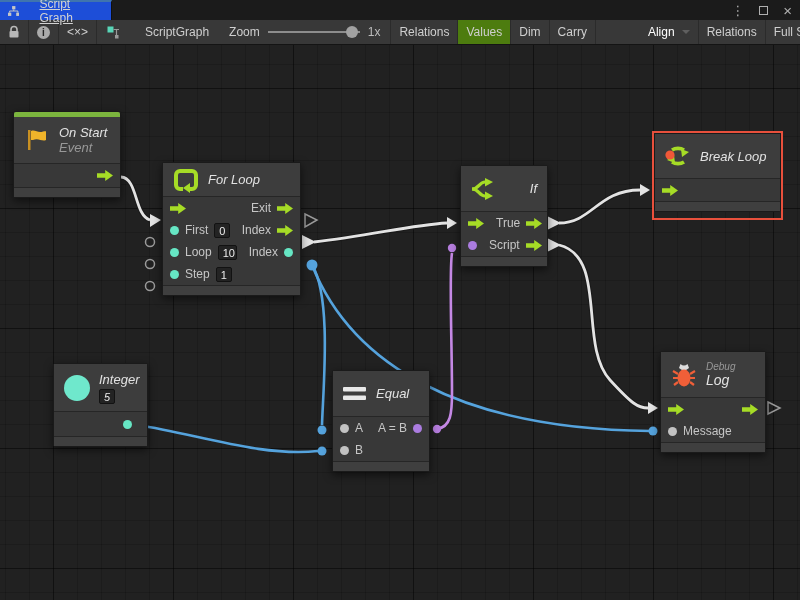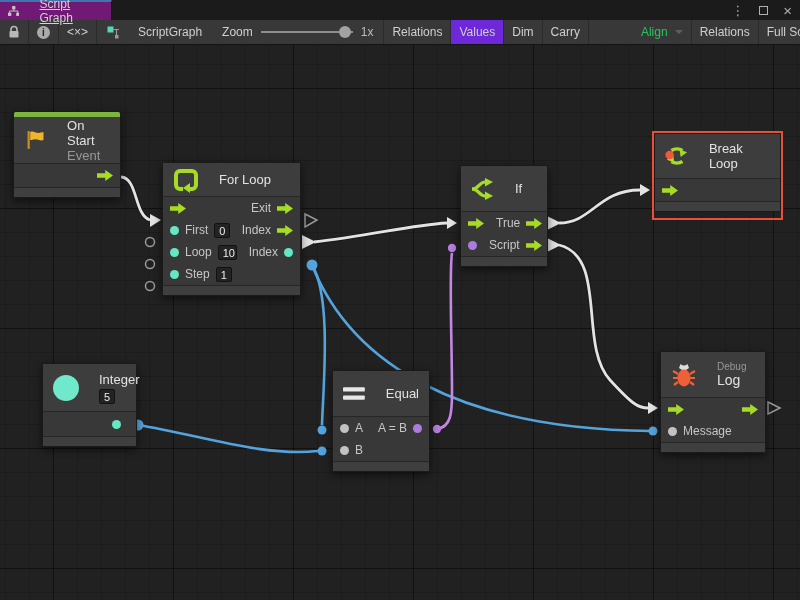--- a/index.html
+++ b/index.html
@@ -1,58 +1,58 @@
 <!DOCTYPE html>
 <html><head>
 <meta charset="utf-8">
 <style>
   * { margin:0; padding:0; box-sizing:border-box; }
   html,body { width:800px; height:600px; overflow:hidden; }
   body { font-family:"Liberation Sans", sans-serif; background:#1b1b1b; color:#c8c8c8; }
 
   
   .tabbar { height:20px; background:#1b1b1b; display:flex; align-items:stretch; position:relative; }
-  .tab { display:flex; align-items:center; gap:20px; padding:0 12px 0 8px; background:#701a75;
+  .tab { display:flex; align-items:center; gap:20px; padding:0 12px 0 8px; background:#1d4ed8;
          border-top:2px solid #3f74ae; border-right:1px solid #101010; font-size:12px; color:#d2d2d2; width:112px;text-decoration:underline; }
   .win-controls { position:absolute; right:8px; top:0; height:20px; display:flex; align-items:center; gap:15px;
                   color:#b0b0b0; font-size:13px; }
   .win-box { width:9px; height:9px; border:1.5px solid #b0b0b0; display:inline-block; }
 
   
   .toolbar { height:25px; background:#383838; border-bottom:1px solid #141414; display:flex; align-items:stretch;
              font-size:12px; color:#cfcfcf; }
   .tbtn { display:flex; align-items:center; justify-content:center; gap:4px; padding:0 8px;
           border-right:1px solid #2b2b2b; white-space:nowrap; }
-  .tbtn.active { background:#6d28d9;justify-content:center; }
-  .tbtn.disabled { color:#22c55e;margin-left:44px; }
+  .tbtn.active { background:#4d7c0f;justify-content:center; }
+  .tbtn.disabled { color:#ffffff;margin-left:44px; }
   .caret { width:0; height:0; border-left:4px solid transparent; border-right:4px solid transparent;
            border-top:4px solid #8a8a8a; margin-left:3px; }
   .tbtn.disabled .caret { border-top-color:#5f5f5f; }
   .info-circle { width:13px; height:13px; border-radius:50%; background:#ababab; color:#262626;
                  font-weight:bold; font-size:10px; display:flex; align-items:center; justify-content:center; }
-  .graphref { display:flex; align-items:center; gap:17px; padding:0 10px;justify-content:flex-end; }
+  .graphref { display:flex; align-items:center; gap:24px; padding:0 10px;justify-content:flex-end; }
   .zoomwrap { display:flex; align-items:center; gap:8px; padding:0 10px; border-right:1px solid #2b2b2b; }
   .ztrack { width:92px; height:2px; background:#8d8d8d; position:relative; }
   .zhandle { position:absolute; right:2px; top:-5px; width:12px; height:12px; border-radius:50%; background:#a2a2a2; }
 
   
   .canvas { position:relative; width:800px; height:555px; background-color:#212121;
     background-image:
       linear-gradient(to right, rgba(0,0,0,.38) 1px, transparent 1px),
       linear-gradient(to bottom, rgba(0,0,0,.38) 1px, transparent 1px),
       linear-gradient(to right, rgba(0,0,0,.16) 1px, transparent 1px),
       linear-gradient(to bottom, rgba(0,0,0,.16) 1px, transparent 1px);
     background-size:120px 120px,120px 120px,24px 24px,24px 24px;
     background-position:53px 43px,53px 43px,5px 19px,5px 19px; }
   .wires { position:absolute; left:0; top:0; z-index:1; }
 
   
   .node { position:absolute; background:#383838; border:1px solid #1a1a1a; border-radius:2px;
           box-shadow:0 3px 9px rgba(0,0,0,.55); font-size:12px; color:#c6c6c6; z-index:2; }
-  .hdr { background:#3d3d3d; display:flex; align-items:center; gap:20px; padding:0 10px; border-bottom:1px solid #262626; }
+  .hdr { background:#3d3d3d; display:flex; align-items:center; gap:9px; padding:0 10px; border-bottom:1px solid #262626;font-style:italic; }
   .ntitle { font-size:13px; color:#e2e2e2; }
   .nsub { font-size:13px; color:#989898; }
   .row { display:flex; align-items:center; height:22px; padding:0 7px; gap:6px; }
   .sp { flex:1; }
   .ftr { height:10px; background:#3f3f3f; border-top:1px solid #262626; }
   .dot { width:9px; height:9px; border-radius:50%; flex:none; }
   .dot.teal { background:#66e6c4; } .dot.gray { background:#c2c2c2; } .dot.purple { background:#ab7ce0; }
   .fa { flex:none; }
   .fa path { fill:#a6dc26; }
   .vbox { background:#232323; border:1px solid #121212; border-radius:2px; color:#ececec; min-width:14px;
@@ -246,21 +246,21 @@
     <div class="row">
       <span class="dot teal"></span>
       <span>Step</span>
       <span class="vbox">1</span>
       <span class="sp"></span>
     </div>
     <div class="ftr"></div>
   </div>
 
   <div class="node" style="left:460px; top:120px; width:88px;">
-    <div class="hdr" style="height:46px;">
+    <div class="hdr" style="height:46px;justify-content:space-between;">
       <svg width="24" height="22" viewBox="0 0 24 22">
         <path d="M1 11 C8 11 8 4 14 4" stroke="#a6dc26" stroke-width="3.2" fill="none"></path>
         <path d="M1 11 C8 11 8 18 14 18" stroke="#a6dc26" stroke-width="3.2" fill="none"></path>
         <polygon points="14,0 22,4 14,8.5" fill="#a6dc26"></polygon>
         <polygon points="14,13.5 22,18 14,22" fill="#a6dc26"></polygon>
       </svg>
       <span class="ntitle">If</span>
     </div>
     <div class="row">
       <svg class="fa" width="16" height="11" viewBox="0 0 16 11">
@@ -298,21 +298,21 @@
       <div class="row">
         <svg class="fa" width="16" height="11" viewBox="0 0 16 11">
             <path d="M0 3.2h8.2V0L16 5.5 8.2 11V7.8H0z"></path>
           </svg>
         <span class="sp"></span>
       </div>
       <div class="ftr"></div>
     </div>
   </div>
 
-  <div class="node" style="left:42px; top:318px; width:95px;">
+  <div class="node" style="left:53px; top:318px; width:95px;">
     <div class="hdr" style="height:48px;">
       <span class="bigcircle"></span>
       <div>
         <div class="ntitle">Integer</div>
         <div class="vbox" style="display:inline-block; margin-top:2px;">5</div>
       </div>
     </div>
     <div class="row" style="height:24px;">
       <span class="sp"></span>
       <span class="dot teal"></span>

